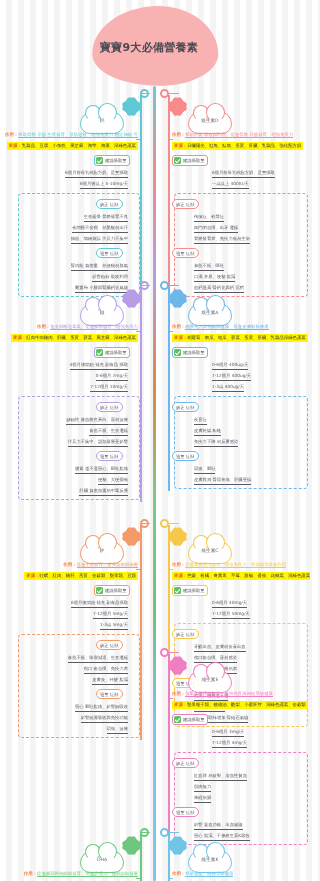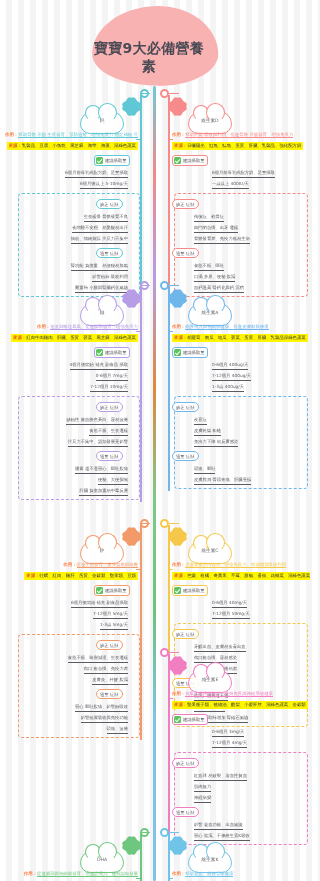--- a/index.html
+++ b/index.html
@@ -22,21 +22,21 @@
     border-radius:52% 48% 44% 56% / 58% 62% 38% 42%;
     transform:rotate(-2deg);
   }
   .root-blob:after{
     content:"";position:absolute;left:46%;top:62%;width:22px;height:30px;
     background:#f9b2b2;border-radius:40% 60% 50% 50% / 30% 30% 70% 70%;
     transform:rotate(12deg);
   }
   .root-title{
     position:absolute;left:0;right:12px;top:34px;text-align:center;
-    font-size:14px;color:#4a4a55;letter-spacing:.3px;z-index:3;
+    font-size:11px;color:#4a4a55;letter-spacing:.3px;z-index:3;
     font-weight:700;
   }
 
   
   .spine{
     position:absolute;left:153px;top:86px;width:3px;height:795px;
     background:linear-gradient(to bottom,
       #6ec9d6 0%,
       #f08a8a 11%,
       #b79ce6 24%,

